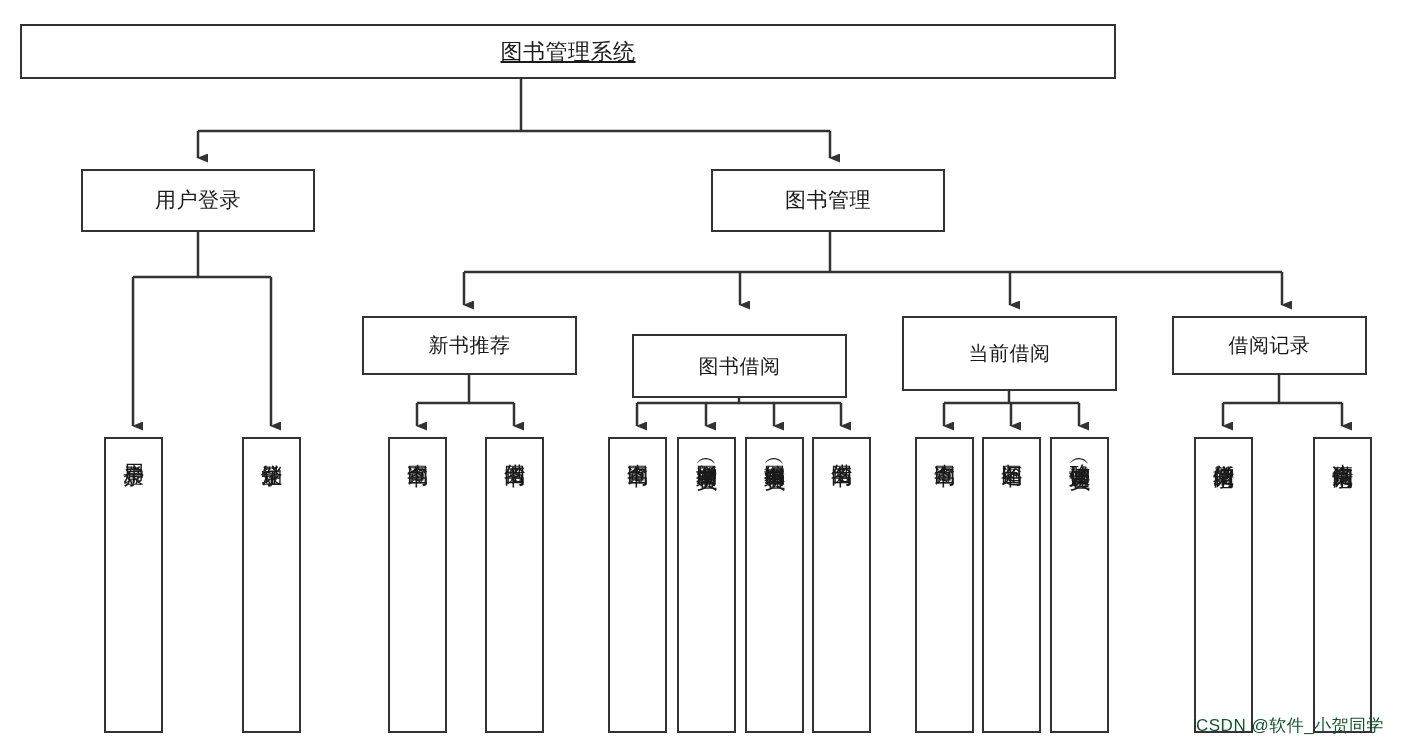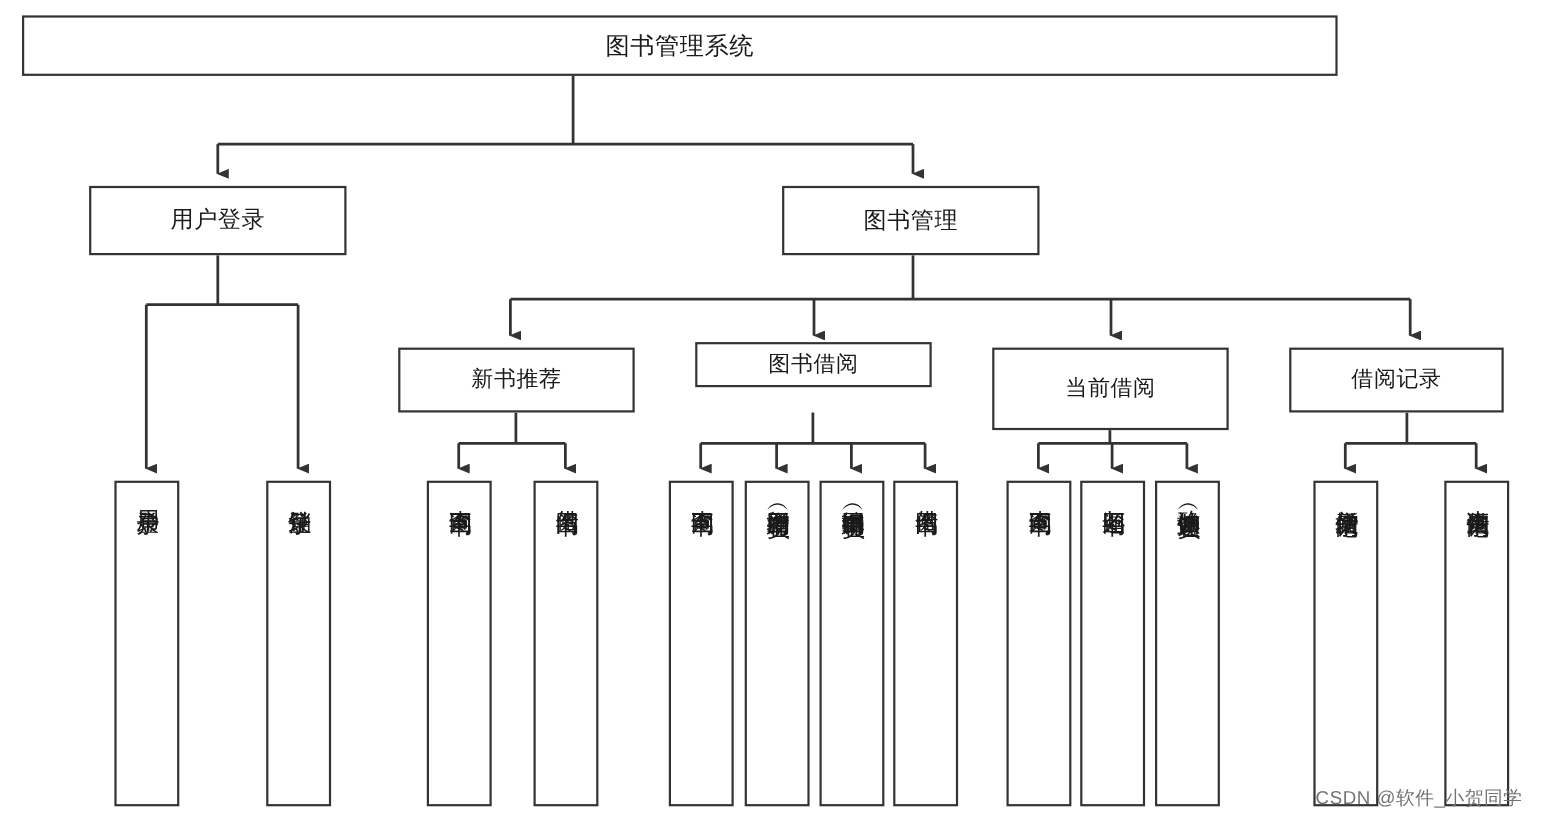--- a/index.html
+++ b/index.html
@@ -57,21 +57,21 @@
     text-orientation: upright;
     font-size: 21px;
     line-height: 1.06;
     letter-spacing: 1px;
     white-space: normal;
     max-height: 280px;
     text-align: left;
   }
   .watermark {
     position: absolute;
-    color: #737373;
+    color: #14532d;
     font-size: 17px;
     letter-spacing: 0.5px;
     z-index: 3;
     white-space: nowrap;
   }
 </style>
 </head>
 <body>
 
 <div id="canvas">
@@ -119,35 +119,35 @@
       <path d="M 1011 403 L 1011 426" marker-end="url(#arrow)"></path>
       <path d="M 1079 403 L 1079 426" marker-end="url(#arrow)"></path>
 
       <path d="M 1279 375 L 1279 403"></path>
       <path d="M 1223 403 L 1342 403"></path>
       <path d="M 1223 403 L 1223 426" marker-end="url(#arrow)"></path>
       <path d="M 1342 403 L 1342 426" marker-end="url(#arrow)"></path>
     </g>
   </svg>
 
-  <div class="node root level1" style="left:20px; top:14px; width:1196px; height:55px;">
+  <div class="node root level1" style="left:20px; top:24px; width:1096px; height:55px;text-decoration:underline;">
     <span class="lbl">图书管理系统</span>
   </div>
 
   <div class="node level2" style="left:81px; top:169px; width:234px; height:63px;">
     <span class="lbl">用户登录</span>
   </div>
   <div class="node level2" style="left:711px; top:169px; width:234px; height:63px;font-family:Liberation Serif, serif;">
     <span class="lbl">图书管理</span>
   </div>
 
   <div class="node level3" style="left:362px; top:316px; width:215px; height:59px;">
     <span class="lbl">新书推荐</span>
   </div>
-  <div class="node level3" style="left:632px; top:311px; width:215px; height:41px;">
+  <div class="node level3" style="left:632px; top:334px; width:215px; height:64px;">
     <span class="lbl">图书借阅</span>
   </div>
   <div class="node level3" style="left:902px; top:316px; width:215px; height:75px;">
     <span class="lbl">当前借阅</span>
   </div>
   <div class="node level3" style="left:1172px; top:316px; width:195px; height:59px;">
     <span class="lbl">借阅记录</span>
   </div>
 
   <div class="node leaf" style="left:104px; top:437px; width:59px; height:296px;">

